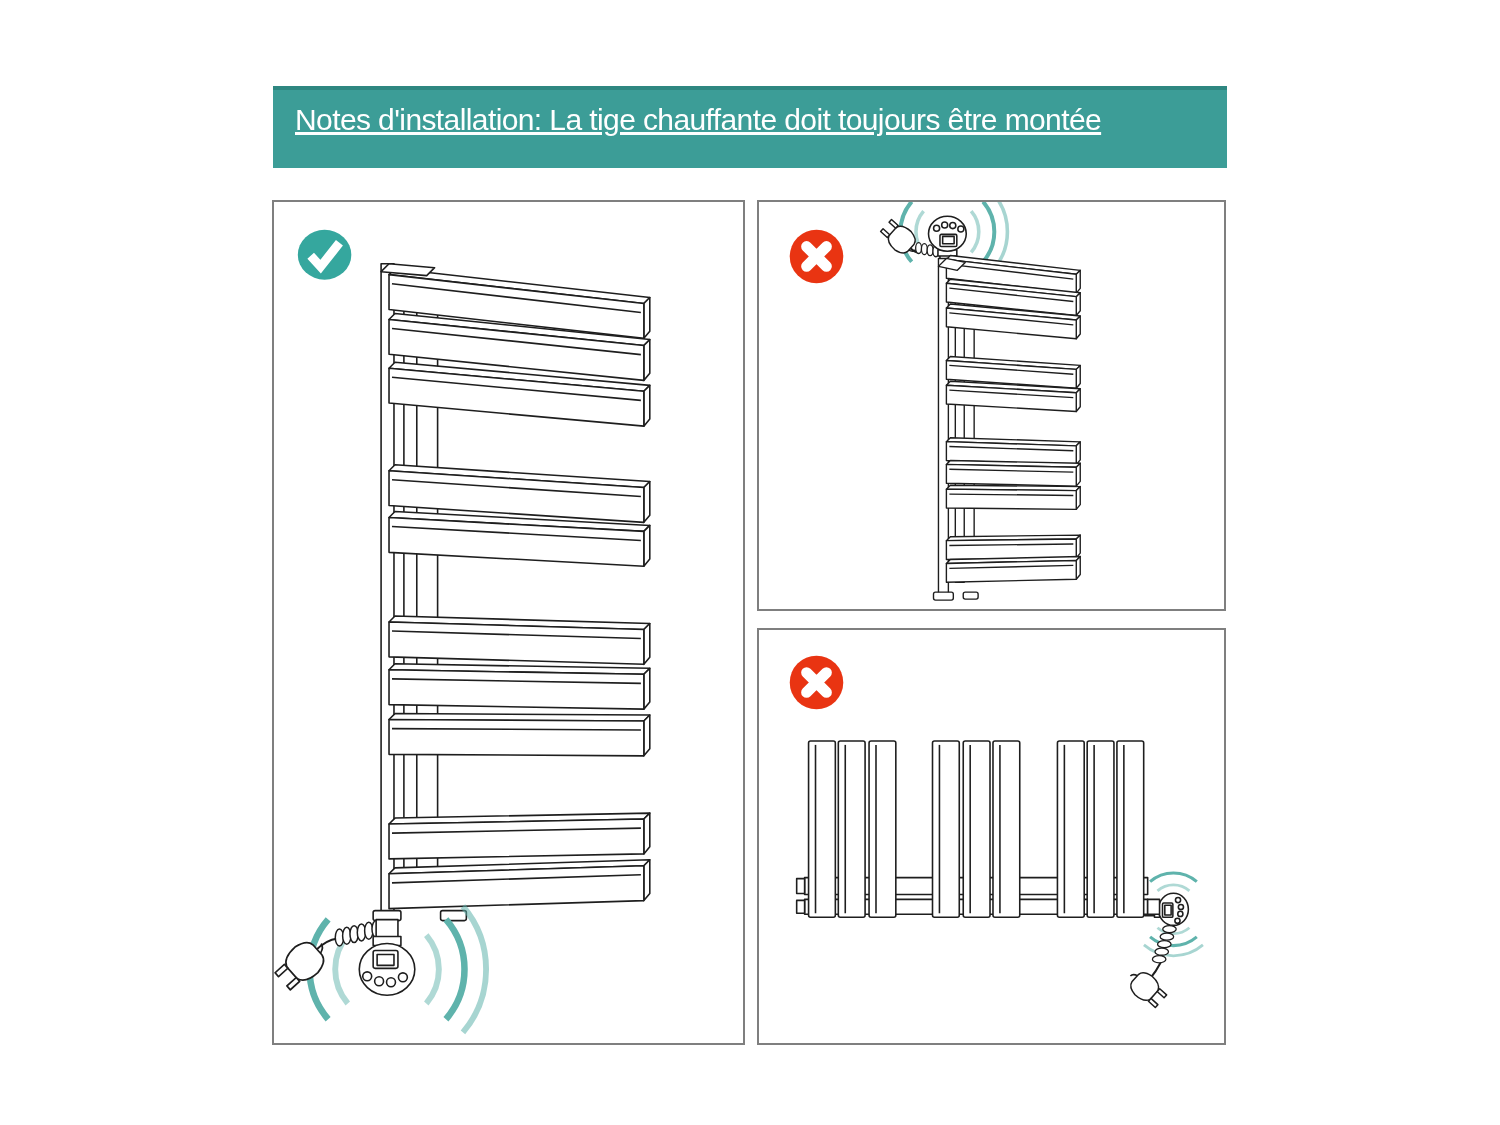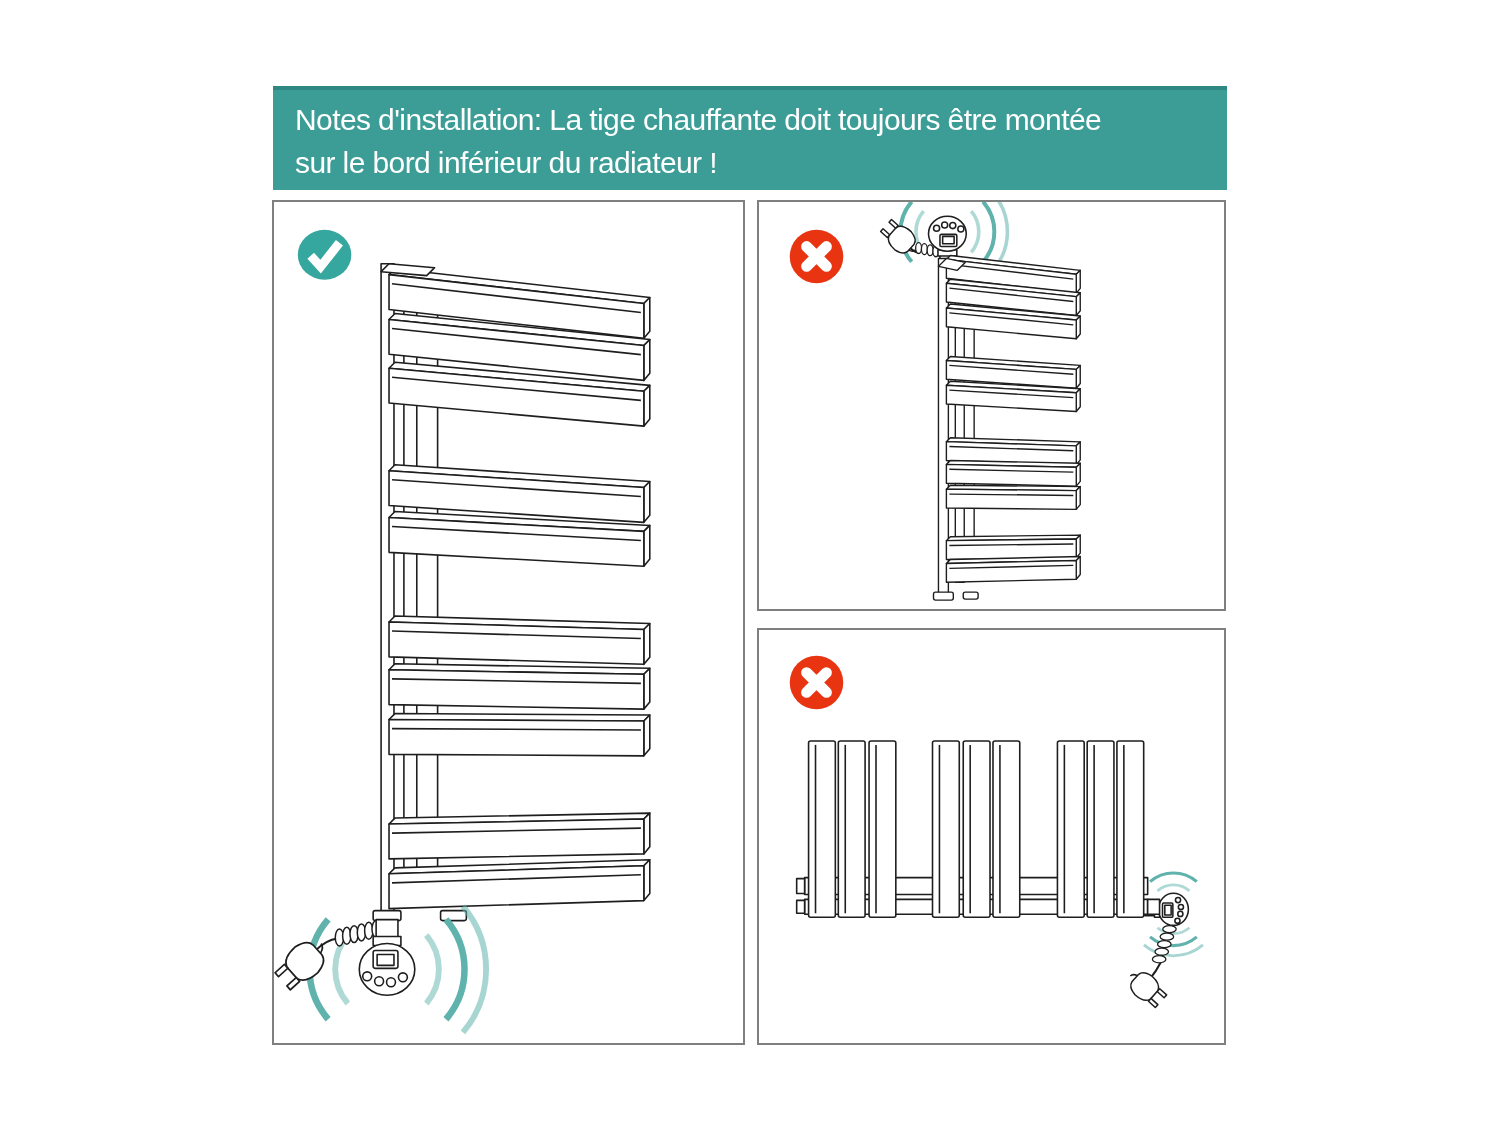--- a/index.html
+++ b/index.html
@@ -2,23 +2,23 @@
 <html style="--banner-teal: #3C9D97; --banner-edge: #2E8781; --check-teal: #35A79E; --cross-red: #E93412; --wave-teal: #5FB3AC; --line-ink: #1E1E1E; --panel-border: #7F7F7F;"><head>
 <meta charset="utf-8">
 <style>
   :root{
     --banner-teal:#3C9D97; --banner-edge:#2E8781; --check-teal:#35A79E;
     --cross-red:#E93412; --wave-teal:#5FB3AC; --line-ink:#1E1E1E; --panel-border:#7F7F7F;
   }
   html,body{margin:0;padding:0;background:#fff;}
   #canvas{position:relative;width:1500px;height:1125px;background:#fff;overflow:hidden;
           font-family:"Liberation Sans","DejaVu Sans",sans-serif;}
-  .banner{position:absolute;left:273px;top:86px;width:954px;height:104px;box-sizing:border-box;
+  .banner{position:absolute;left:273px;top:86px;width:954px;height:82px;box-sizing:border-box;
           background:var(--banner-teal);border-top:4px solid var(--banner-edge);
-          color:#fff;padding:8px 0 18px 22px;}
+          color:#fff;padding:8px 0 18px 22px;text-decoration:underline;}
   .banner .line{font-size:30px;line-height:43px;letter-spacing:-0.6px;white-space:nowrap;}
   .panel{position:absolute;background:#fff;border:2px solid var(--panel-border);box-sizing:border-box;}
   .p1{left:272px;top:200px;width:473px;height:845px;}
   .p2{left:757px;top:200px;width:469px;height:411px;}
   .p3{left:757px;top:628px;width:469px;height:417px;}
   svg.art{display:block;width:100%;height:100%;}
   .cable{fill:none;stroke:var(--line-ink);stroke-width:2;stroke-linecap:round;}
   .inkuse{stroke:var(--line-ink);}
   .coil{stroke:var(--line-ink);fill:none;}
   .icon-mark{stroke:#fff;fill:none;}
@@ -52,21 +52,20 @@
         <path d="M -2,-15 Q 12,-15 15,-7 L 15,7 Q 12,15 -2,15 Q -14,13 -15,6 L -15,-6 Q -14,-13 -2,-15 Z" fill="#fff"></path>
         <rect x="15" y="-10" width="11" height="4.5" fill="#fff"></rect>
         <rect x="15" y="5.5" width="11" height="4.5" fill="#fff"></rect>
         <path d="M -15,-4 q -6,2 -6,6" fill="none"></path>
       </g>
     </defs>
   </svg>
 
   <header class="banner">
     <div class="line">Notes d'installation: La tige chauffante doit toujours être montée</div>
-    <div class="line">sur le bord inférieur du radiateur !</div>
   </header>
 
   <section class="panel p1">
     <svg class="art" viewBox="0 0 473 845" preserveAspectRatio="none">
       <g transform="translate(51,53)">
         <ellipse cx="0" cy="0" rx="27" ry="25" style="fill:var(--check-teal)"></ellipse>
         <path class="icon-mark" d="M -14,1 L -4,12 L 15,-12" stroke-width="9"></path>
       </g>
       <g id="rad1">
           <g stroke-width="1.6" fill="none" stroke-linejoin="round" style="stroke:var(--line-ink)">

